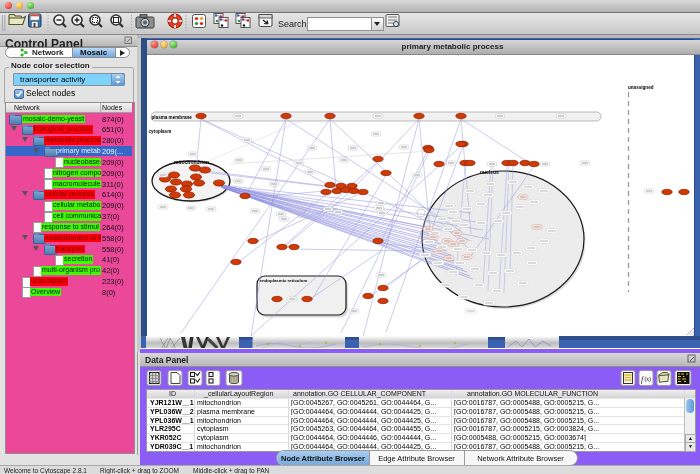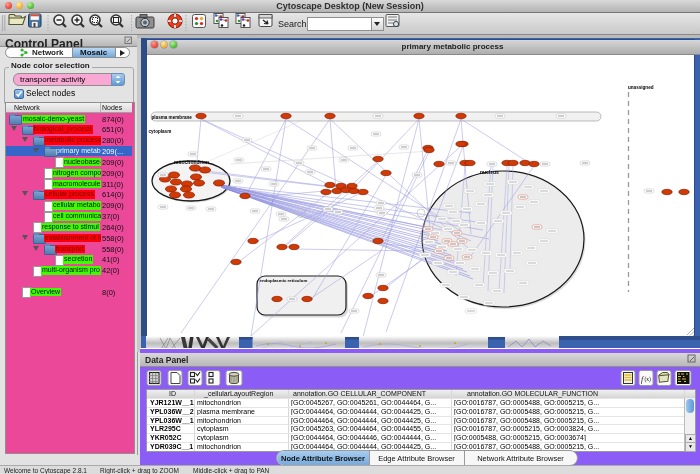--- a/index.html
+++ b/index.html
@@ -15,21 +15,21 @@
   
   #cpanel{left:0;top:35px;width:137px;height:420px;background:#e3e3e3;border-right:1px solid #9a9a9a;}
   #cpanel-title{left:0;top:0;width:137px;height:11px;background:linear-gradient(#d8d8d8,#b8b8b8);border-bottom:1px solid #909090;}
   #cpanel-title span{position:absolute;left:5px;top:1.5px;font-size:12px;font-weight:bold;color:#222;}
   
   #tabpill{left:5px;top:11.5px;width:123px;height:9.5px;background:#fdfdfd;border:1px solid #8f8f8f;border-radius:6px;}
   #mosaictab{position:absolute;left:66px;top:0;width:42px;height:9.5px;background:linear-gradient(#b8d7f4,#74a9dd);border-left:1px solid #8f8f8f;border-right:1px solid #8f8f8f;}
   
   #groupbox{left:4px;top:32px;width:128px;height:36px;border:1px solid #a8a8a8;border-radius:3px;}
   #grouplabel{left:9px;top:25.5px;font-size:8px;font-weight:bold;color:#1a1a1a;background:#e3e3e3;padding:0 2px;}
-  #combo{left:13px;top:38px;width:110px;height:11px;background:#f9a8d4;border:1px solid #8f8f8f;border-radius:6px;}
+  #combo{left:13px;top:38px;width:110px;height:11px;background:#7dd3fc;border:1px solid #8f8f8f;border-radius:1px;}
   #combobtn{position:absolute;right:-1px;top:-1px;width:12px;height:11px;background:linear-gradient(#a9cdf0,#5f9ad6);border:1px solid #7090b0;border-radius:0 3px 3px 0;}
   #checkbox{left:14px;top:54px;width:8px;height:8px;background:linear-gradient(#9cc4ec,#4f8ed2);border:1px solid #46699a;border-radius:2px;}
   
   #tree{left:5px;top:67px;width:128px;height:350px;background:#ec4899;border:1px solid #8f8f8f;}
   #treehead{position:absolute;left:0;top:0;width:126px;height:9px;background:linear-gradient(#f2f2f2,#d8d8d8);border-bottom:1px solid #a0a0a0;font-size:7px;color:#111;}
   .trow{position:absolute;left:0;width:126px;height:10.9px;font-size:7px;font-weight:normal;color:#111;white-space:nowrap;}
   .trow .lbl{position:absolute;top:1px;padding:0 1px;line-height:8.5px;max-width:999px;overflow:hidden;}
   .g{background:#3dfc00;}
   .r{background:#fb0007;color:#7a0000;}
   .num{position:absolute;left:96px;top:1px;font-weight:normal;font-size:7.5px;color:#111;background:none;}
@@ -61,21 +61,20 @@
   
   #status{left:0;top:465px;width:700px;height:9px;background:#dcdcdc;border-top:1px solid #aaa;font-size:6.5px;color:#222;}
 </style>
 </head>
 <body>
 
 <div class="abs" id="titlebar">
   <div class="tl" style="left:5px;background:radial-gradient(circle at 35% 30%,#ff9f97,#ee4d40 60%,#b33327);"></div>
   <div class="tl" style="left:15.5px;background:radial-gradient(circle at 35% 30%,#ffe9a8,#f5b53a 60%,#c58a1e);"></div>
   <div class="tl" style="left:27px;background:radial-gradient(circle at 35% 30%,#b8f0a0,#57c33e 60%,#2e8f22);"></div>
-  <div id="titletext">Cytoscape Desktop (New Session)</div>
 </div>
 
 <div class="abs" id="toolbar">
   <svg width="700" height="21" viewBox="0 13 700 21" style="position:absolute;left:0;top:0;">
       <path d="M9 18 v-2.5 a1 1 0 0 1 1 -1 h4 l1.5 1.5 h5 a1 1 0 0 1 1 1 v1" fill="#dcdcb4" stroke="#55552a" stroke-width="1.1"></path>
       <path d="M9 18 h14 l2.5 -1.5 l-2.8 8 h-13.7 z" fill="#e8e8c4" stroke="#55552a" stroke-width="1.1"></path>
       <rect x="28.5" y="14" width="12.5" height="13" rx="1.5" fill="#3c72ae" stroke="#1e3c5c" stroke-width="1"></rect>
       <rect x="30.5" y="14.5" width="8.5" height="5.5" fill="#fff" stroke="#999" stroke-width="0.5"></rect>
       <rect x="30.5" y="14.5" width="8.5" height="1.8" fill="#e04a30"></rect>
       <rect x="31.5" y="21.5" width="6.5" height="5.5" fill="#f0f0f0" stroke="#555" stroke-width="0.5"></rect>
@@ -261,20 +260,25 @@
       </div>
 <div class="trow" style="top:151.4px;">
         <div class="file" style="left:49px;"></div>
         <span class="lbl g" style="left:57px;max-width:36px;">secretion</span>
         <span class="num">41(0)</span>
       </div>
 <div class="trow" style="top:162.3px;">
         <div class="file" style="left:27px;"></div>
         <span class="lbl g" style="left:35px;max-width:58px;">multi-organism pro</span>
         <span class="num">42(0)</span>
+      </div>
+<div class="trow" style="top:173.1px;">
+        <div class="file" style="left:16px;"></div>
+        <span class="lbl r" style="left:24px;max-width:69px;">unassigned</span>
+        <span class="num">223(0)</span>
       </div>
 <div class="trow" style="top:183.9px;">
         <div class="file" style="left:16px;"></div>
         <span class="lbl g" style="left:24px;max-width:69px;">Overview</span>
         <span class="num">8(0)</span>
       </div>
   </div>
 </div>
 
 <div class="abs" id="mdi">

